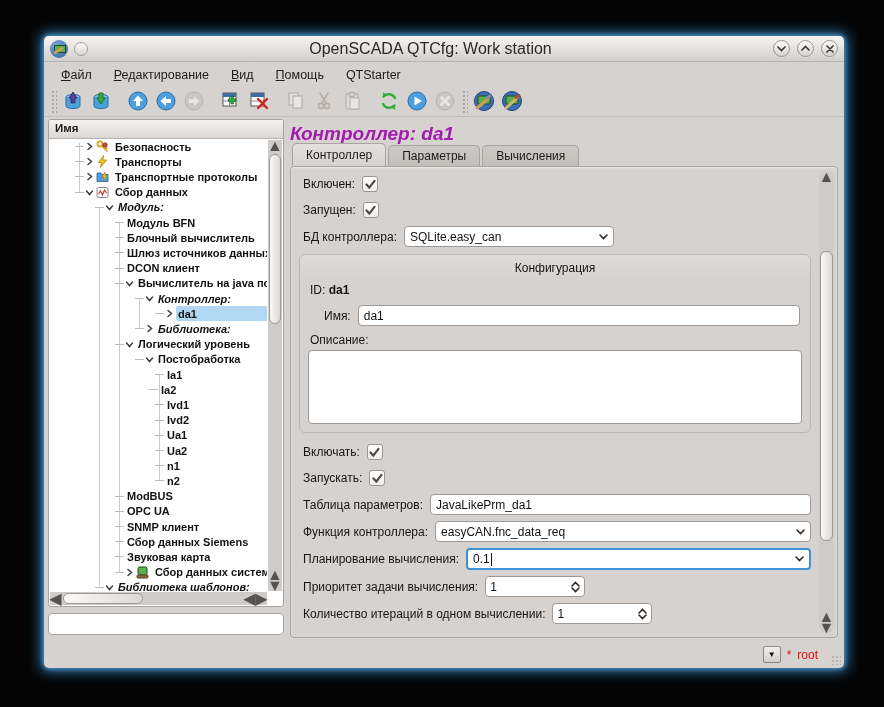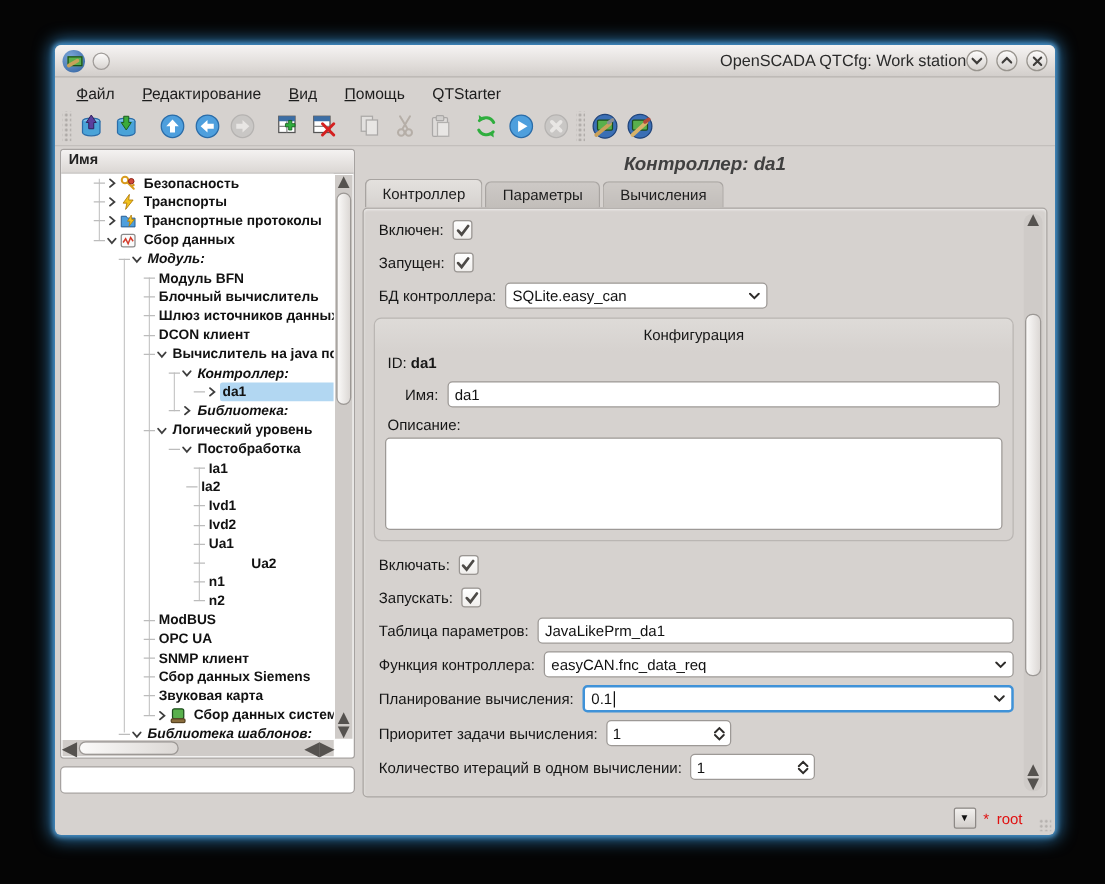--- a/index.html
+++ b/index.html
@@ -11,21 +11,21 @@
   
   .titlebar{position:absolute;left:0;top:0;right:0;height:26px;
     background:linear-gradient(#f6f4f3,#dedad7 70%,#d2cecb);border-bottom:1px solid #b7b3b0;
     display:flex;align-items:center;padding:0 6px;}
   .appicon{width:18px;height:18px;border-radius:50%;background:radial-gradient(circle at 35% 30%,#7aa6d8,#2f5f9e);
     position:relative;flex:0 0 auto;}
   .appicon::before{content:"";position:absolute;left:4px;top:5px;width:10px;height:6px;background:#59b04c;border:1px solid #1d4d1d;}
   .appicon::after{content:"";position:absolute;left:3px;top:9px;width:11px;height:3px;background:#c9a15a;transform:rotate(-30deg);border-radius:2px;}
   .tb-menu-btn{width:14px;height:14px;border-radius:50%;margin-left:6px;
     background:linear-gradient(#fcfbfa,#d8d4d1);border:1px solid #a19d9a;}
-  .titletext{flex:1;text-align:right;font-size:13px;color:#2a2a2a;}
+  .titletext{flex:1;text-align:center;font-size:16px;color:#2a2a2a;}
   .winbtns{display:flex;gap:7px;}
   .winbtn{width:17px;height:17px;border-radius:50%;background:linear-gradient(#fdfcfb,#d5d1ce);
     border:1px solid #99958f;display:flex;align-items:center;justify-content:center;color:#4a4744;}
   .winbtn svg{display:block;}
   
   .menubar{position:absolute;left:0;top:27px;right:0;height:23px;display:flex;align-items:center;
     padding-left:8px;gap:4px;background:#d6d2cf;}
   .menuitem{font-size:12.5px;color:#1d1d1d;padding:2px 9px;border-radius:3px;}
   .menuitem u{text-decoration:underline;}
   
@@ -58,21 +58,21 @@
   .vsb{position:absolute;background:#cfcbc8;}
   .sb-thumb{position:absolute;background:linear-gradient(90deg,#fbfaf9,#dcd8d5);border:1px solid #9c9895;border-radius:6px;}
   .sb-arrow{position:absolute;color:#55524f;display:flex;align-items:center;justify-content:center;}
   .tree-vsb{right:1px;top:20px;width:14px;bottom:15px;}
   .tree-hsb{left:1px;right:16px;bottom:1px;height:13px;}
   
   .filter{position:absolute;left:0;right:0;top:494px;height:22px;background:#fff;
     border:1px solid #a6a2a0;border-radius:4px;}
   
   .rightcol{position:absolute;left:246px;top:0;right:6px;bottom:2px;}
-  .panel-title{font-size:15px;font-weight:bold;font-style:italic;color:#404040;text-align:center;
+  .panel-title{font-size:19px;font-weight:bold;font-style:italic;color:#a21caf;
     height:26px;padding-top:6px;}
   .tabs{position:relative;height:23px;padding-left:2px;display:flex;align-items:flex-end;gap:2px;z-index:2;}
   .tab{font-size:12px;color:#1c1c1c;padding:3px 13px 3px;border:1px solid #a8a4a1;border-bottom:none;
     border-radius:5px 5px 0 0;background:linear-gradient(#cdc9c6,#c2beba);height:21px;}
   .tab.active{background:linear-gradient(#e4e1de,#d6d2cf);height:23px;padding-top:4px;}
   .formframe{position:absolute;left:0;right:0;top:49px;bottom:0;border:1px solid #aaa6a3;border-radius:4px;
     background:#d6d2cf;box-shadow:inset 0 1px 2px rgba(255,255,255,.6);}
   .formscroll{position:absolute;left:6px;top:4px;right:24px;bottom:4px;display:flex;flex-direction:column;}
   .frow{display:flex;align-items:center;margin:3px 2px 3px 6px;min-height:20px;}
   .flabel{font-size:12px;color:#161616;margin-right:7px;white-space:nowrap;}
@@ -492,21 +492,21 @@
                 <span style="display: flex; align-items: center;">
                   <span class="tlabel">Ivd2</span>
                 </span>
               </div>
               <div class="trow" style="top: 288.8px; padding-left: 106px;">
                 <span class="tdash"></span>
                 <span style="display: flex; align-items: center;">
                   <span class="tlabel">Ua1</span>
                 </span>
               </div>
-              <div class="trow" style="top: 304px; padding-left: 106px; gap: 34px;">
+              <div class="trow" style="top: 304px; padding-left: 106px;">
                 <span class="tdash"></span>
                 <span style="display: flex; align-items: center;">
                   <span class="tlabel">Ua2</span>
                 </span>
               </div>
               <div class="trow" style="top: 319.2px; padding-left: 106px;">
                 <span class="tdash"></span>
                 <span style="display: flex; align-items: center;">
                   <span class="tlabel">n1</span>
                 </span>

